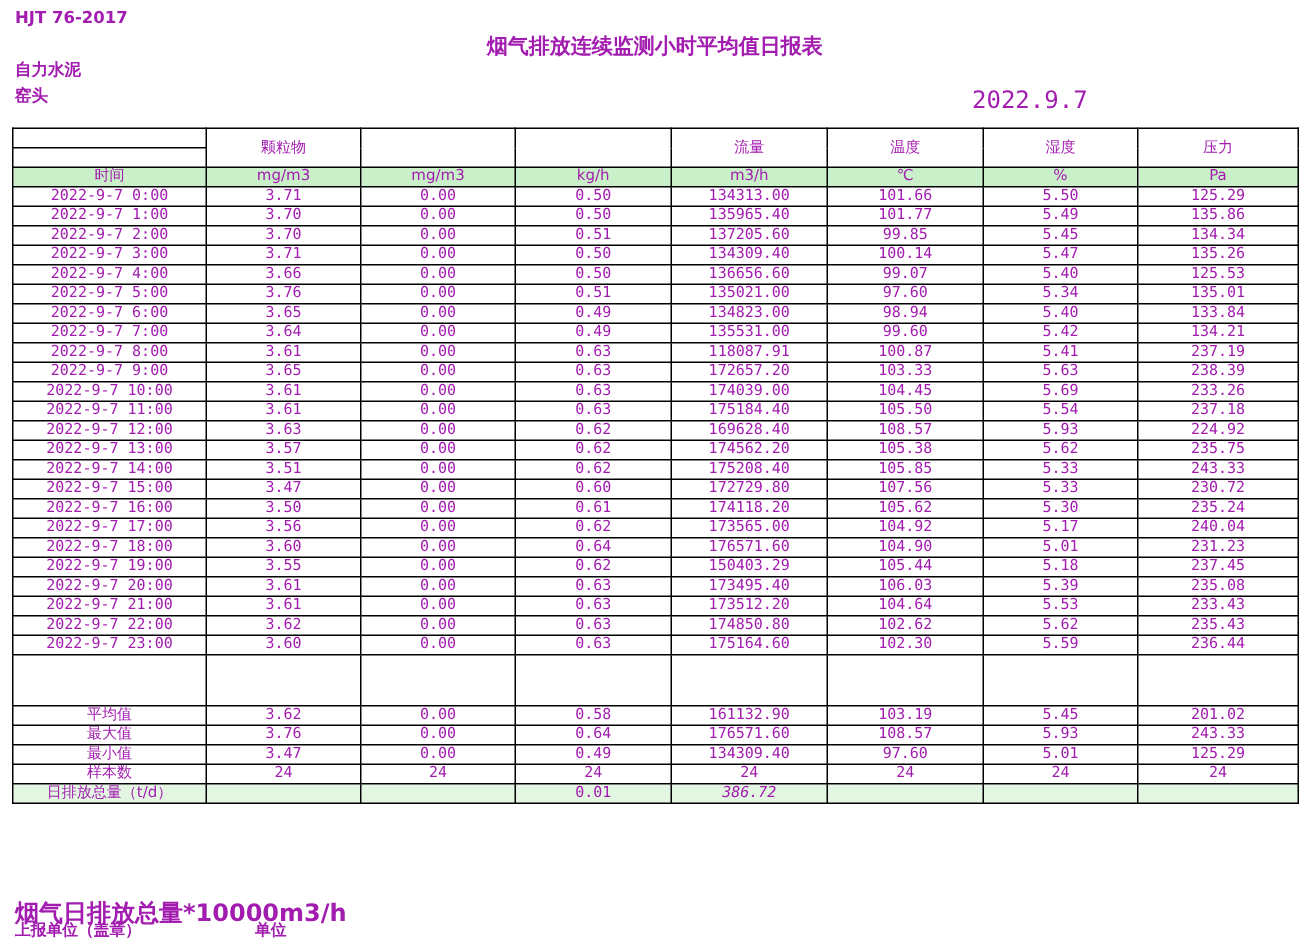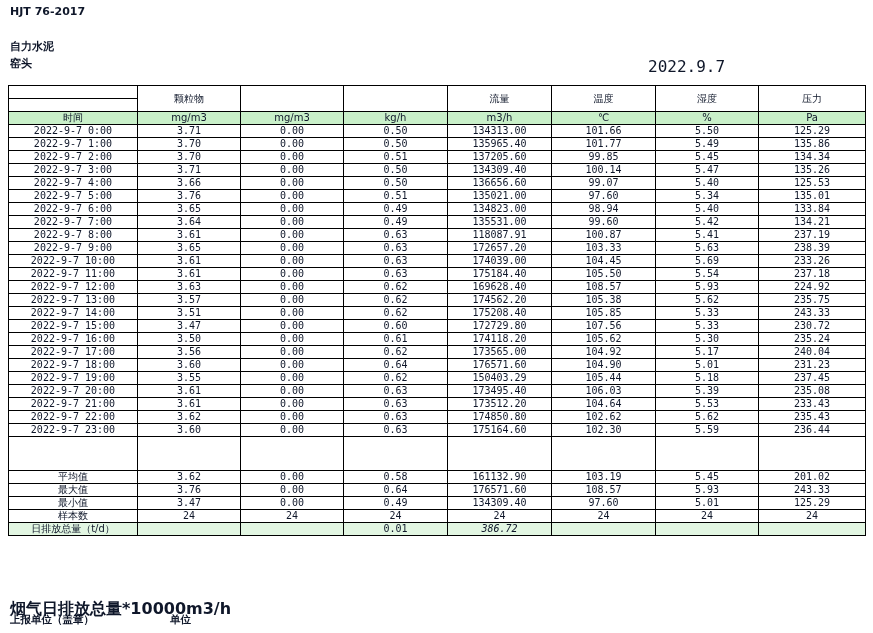--- a/index.html
+++ b/index.html
@@ -1,19 +1,19 @@
 <!DOCTYPE html>
 <html><head>
 <meta charset="utf-8">
 <style>
   * { margin:0; padding:0; box-sizing:border-box; }
   body { background:#ffffff; }
   .page {
     position:relative; width:873px; height:633px; background:#fff;
-    font-family:"DejaVu Sans", sans-serif; color:#0f172a;
+    font-family:"DejaVu Sans", sans-serif; color:#a21caf;
   }
   .doc-code { position:absolute; left:10px; top:5px; font-size:11px; font-weight:bold; }
   .title { position:absolute; left:0; top:22px; width:100%; text-align:center; font-size:14px; font-weight:bold; }
   .company { position:absolute; left:10px; top:39px; font-size:11px; font-weight:bold; }
   .location { position:absolute; left:10px; top:56px; font-size:11px; font-weight:bold; }
   .report-date { position:absolute; left:648px; top:57px; font-size:16px; font-family:"DejaVu Sans Mono","DejaVu Sans",sans-serif; }
 
   table.report {
     position:absolute; left:8px; top:85px; width:857px;
     border-collapse:collapse; table-layout:fixed;
@@ -33,20 +33,21 @@
   .footer-note { position:absolute; left:10px; top:599px; font-size:16px; font-weight:bold;text-align:right; }
   .footer-report-unit { position:absolute; left:10px; top:613px; font-size:10.5px; font-weight:bold; }
   .footer-unit { position:absolute; left:170px; top:613px; font-size:10.5px; font-weight:bold; }
 </style>
 </head>
 <body>
 
 <div class="page">
 
   <div class="doc-code">HJT 76-2017</div>
+  <div class="title">烟气排放连续监测小时平均值日报表</div>
   <div class="company">自力水泥</div>
   <div class="location">窑头</div>
   <div class="report-date">2022.9.7</div>
 
   <table class="report">
     <colgroup>
       <col style="width:129px">
         <col style="width:103px">
         <col style="width:103px">
         <col style="width:104px">

